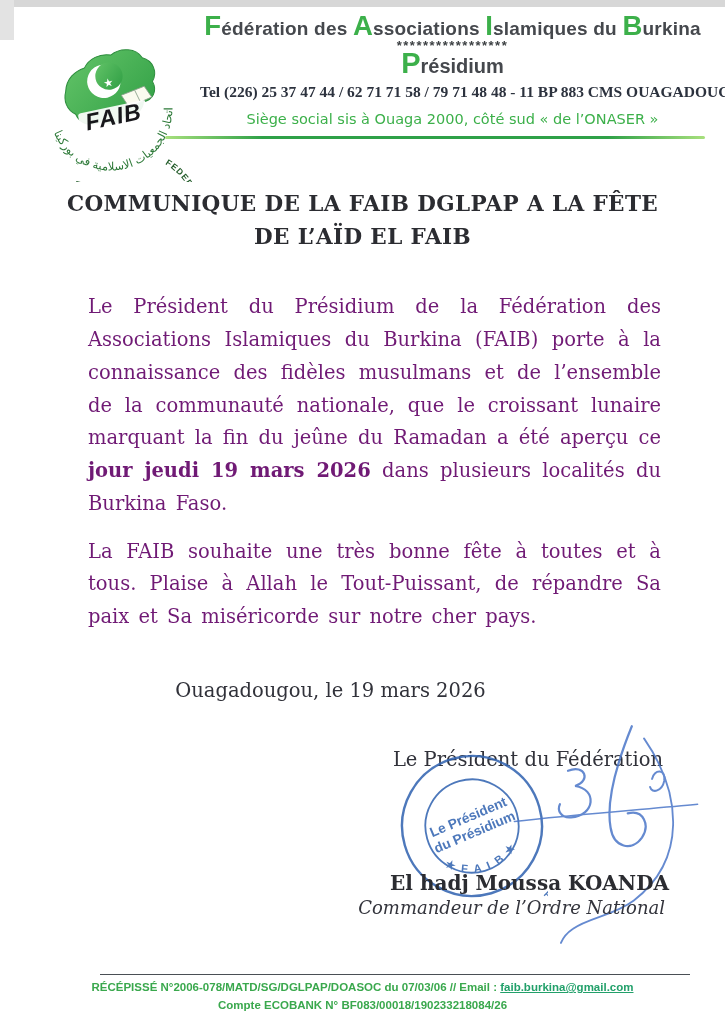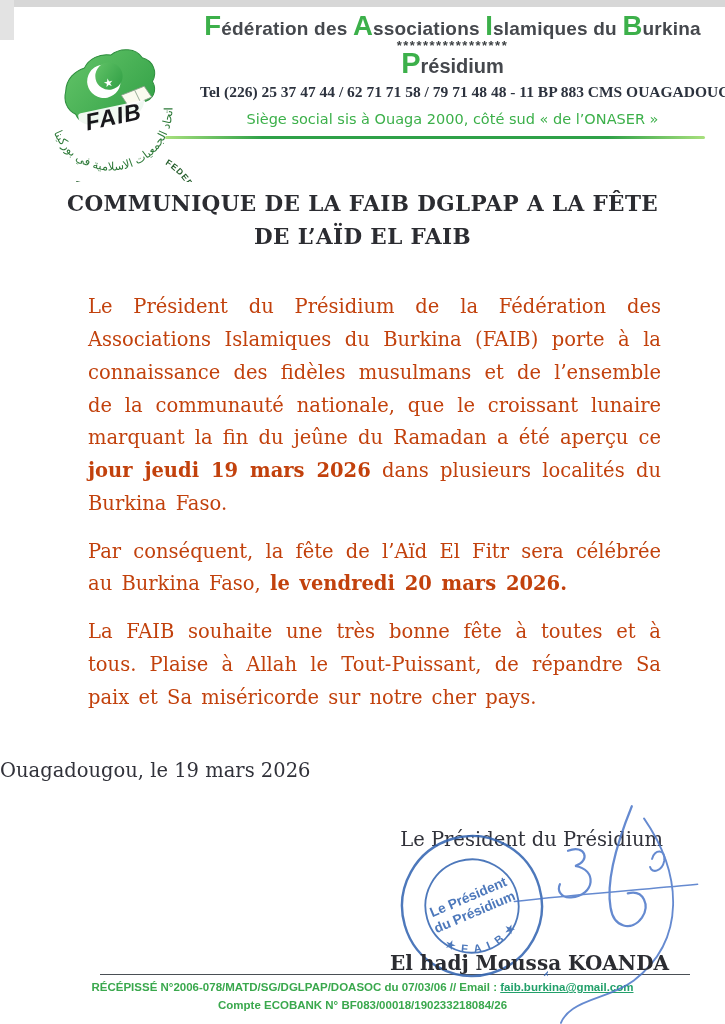--- a/index.html
+++ b/index.html
@@ -26,25 +26,25 @@
     margin-top:10px;font-weight:500;}
   .rule{height:3px;margin:9px 20px 0 165px;width:540px;border-radius:2px;
     background:linear-gradient(90deg,#a8e07d 0%,#2fa148 18%,#2fa148 82%,#a8e07d 100%);}
 
   
   .doc-title{margin:48px 40px 0 40px;text-align:center;font-size:21.5px;font-weight:bold;
     color:#2b2c31;letter-spacing:0.4px;line-height:1.55;}
 
   
   .body-text{margin-top:38px;padding:0 64px 0 88px;font-size:19.5px;line-height:1.68;
-    text-align:justify;color:#c2410c;word-spacing:3px;}
+    text-align:justify;color:#701a75;word-spacing:3px;}
   .body-text p{margin:0 0 15px 0;}
   .b{font-weight:bold;}
 
-  .dateline{margin-top:45px;padding-right:64px;text-align:left;font-size:19.5px;color:#31323a;}
+  .dateline{margin-top:45px;padding-right:64px;text-align:center;font-size:19.5px;color:#31323a;}
 
   
   .sig-area{position:relative;height:212px;margin-top:6px;}
   .sig-title{position:absolute;top:40px;right:62px;font-size:19.5px;color:#31323a;}
   .stamp{position:absolute;left:396px;top:42px;width:152px;height:152px;z-index:3;}
   .signature{position:absolute;left:512px;top:0px;width:188px;height:238px;z-index:4;pointer-events:none;}
   .sig-name{position:absolute;top:163px;right:56px;font-size:20px;font-weight:bold;color:#2b2c31;
     text-underline-offset:3px;z-index:5;}
   .sig-role{position:absolute;top:189px;right:60px;font-size:18px;font-style:italic;color:#33343c;z-index:5;}
 
@@ -108,28 +108,27 @@
     <div class="rule"></div>
   </header>
 
   <h1 class="doc-title">
     <span>COMMUNIQUE DE LA FAIB DGLPAP A LA FÊTE</span><br>
     <span>DE L’AÏD EL FAIB</span>
   </h1>
 
   <section class="body-text">
     <p><span>Le Président du Présidium de la Fédération des Associations Islamiques du Burkina (FAIB) porte à la connaissance des fidèles musulmans et de l’ensemble de la communauté nationale, que le croissant lunaire marquant la fin du jeûne du Ramadan a été aperçu ce </span><span class="b">jour jeudi 19 mars 2026</span><span> dans plusieurs localités du Burkina Faso.</span></p>
-    <p><span>Par conséquent, la fête de l’Aïd El Fitr sera célébrée au Burkina Faso, </span><span class="b">le vendredi 20 mars 2026.</span></p>
     <p><span>La FAIB souhaite une très bonne fête à toutes et à tous. Plaise à Allah le Tout-Puissant, de répandre Sa paix et Sa miséricorde sur notre cher pays.</span></p>
   </section>
 
   <div class="dateline">Ouagadougou, le 19 mars 2026</div>
 
   <div class="sig-area">
-    <div class="sig-title">Le Président du Présidium</div>
+    <div class="sig-title">Le Président du Fédération</div>
 
     <svg class="stamp" viewBox="0 0 150 150" aria-hidden="true">
       <defs>
         <path id="stampRing" d="M 75,132 A 57,57 0 1 1 74.9,132"></path>
         <path id="stampBottom" d="M 23,78 A 53,53 0 0 0 127,78"></path>
       </defs>
       <g transform="rotate(-16 75 75)" opacity="0.88" fill="none">
         <circle cx="75" cy="75" r="69" stroke="#3566b2" stroke-width="2.4"></circle>
         <circle cx="75" cy="75" r="46" stroke="#3566b2" stroke-width="1.8"></circle>
         <text font-family="Liberation Sans, sans-serif" font-size="9" font-weight="bold" fill="#3566b2" letter-spacing="0.4">
@@ -149,20 +148,21 @@
       <g fill="none" stroke="#4b76c8" stroke-linecap="round" opacity="0.85">
         <path d="M 118,18 C 105,50 92,90 97,118 C 100,138 118,142 128,128 C 136,116 130,100 114,104" stroke-width="2.2"></path>
         <path d="M 130,30 C 168,85 172,150 120,190 C 100,205 75,207 60,218 C 54,222 50,227 48,232" stroke-width="1.8"></path>
         <path d="M 55,62 C 72,55 78,72 62,77 C 84,80 82,106 58,108 C 48,109 44,101 47,95" stroke-width="2.2"></path>
         <path d="M 138,70 C 140,60 152,60 150,72 C 148,82 138,85 136,78" stroke-width="2"></path>
         <path d="M 2,112 C 55,106 130,100 183,95" stroke-width="1.4"></path>
       </g>
     </svg>
 
     <div class="sig-name">El hadj Moussa KOANDA</div>
+    <div class="sig-role">Commandeur de l’Ordre National</div>
   </div>
 
   <footer class="foot">
     <div class="foot-rule"></div>
     <div class="foot-line">
       <span>RÉCÉPISSÉ N°2006-078/MATD/SG/DGLPAP/DOASOC du 07/03/06 // Email : </span><a class="email">faib.burkina@gmail.com</a>
     </div>
     <div class="foot-line">Compte ECOBANK N° BF083/00018/190233218084/26</div>
   </footer>
 </div>

